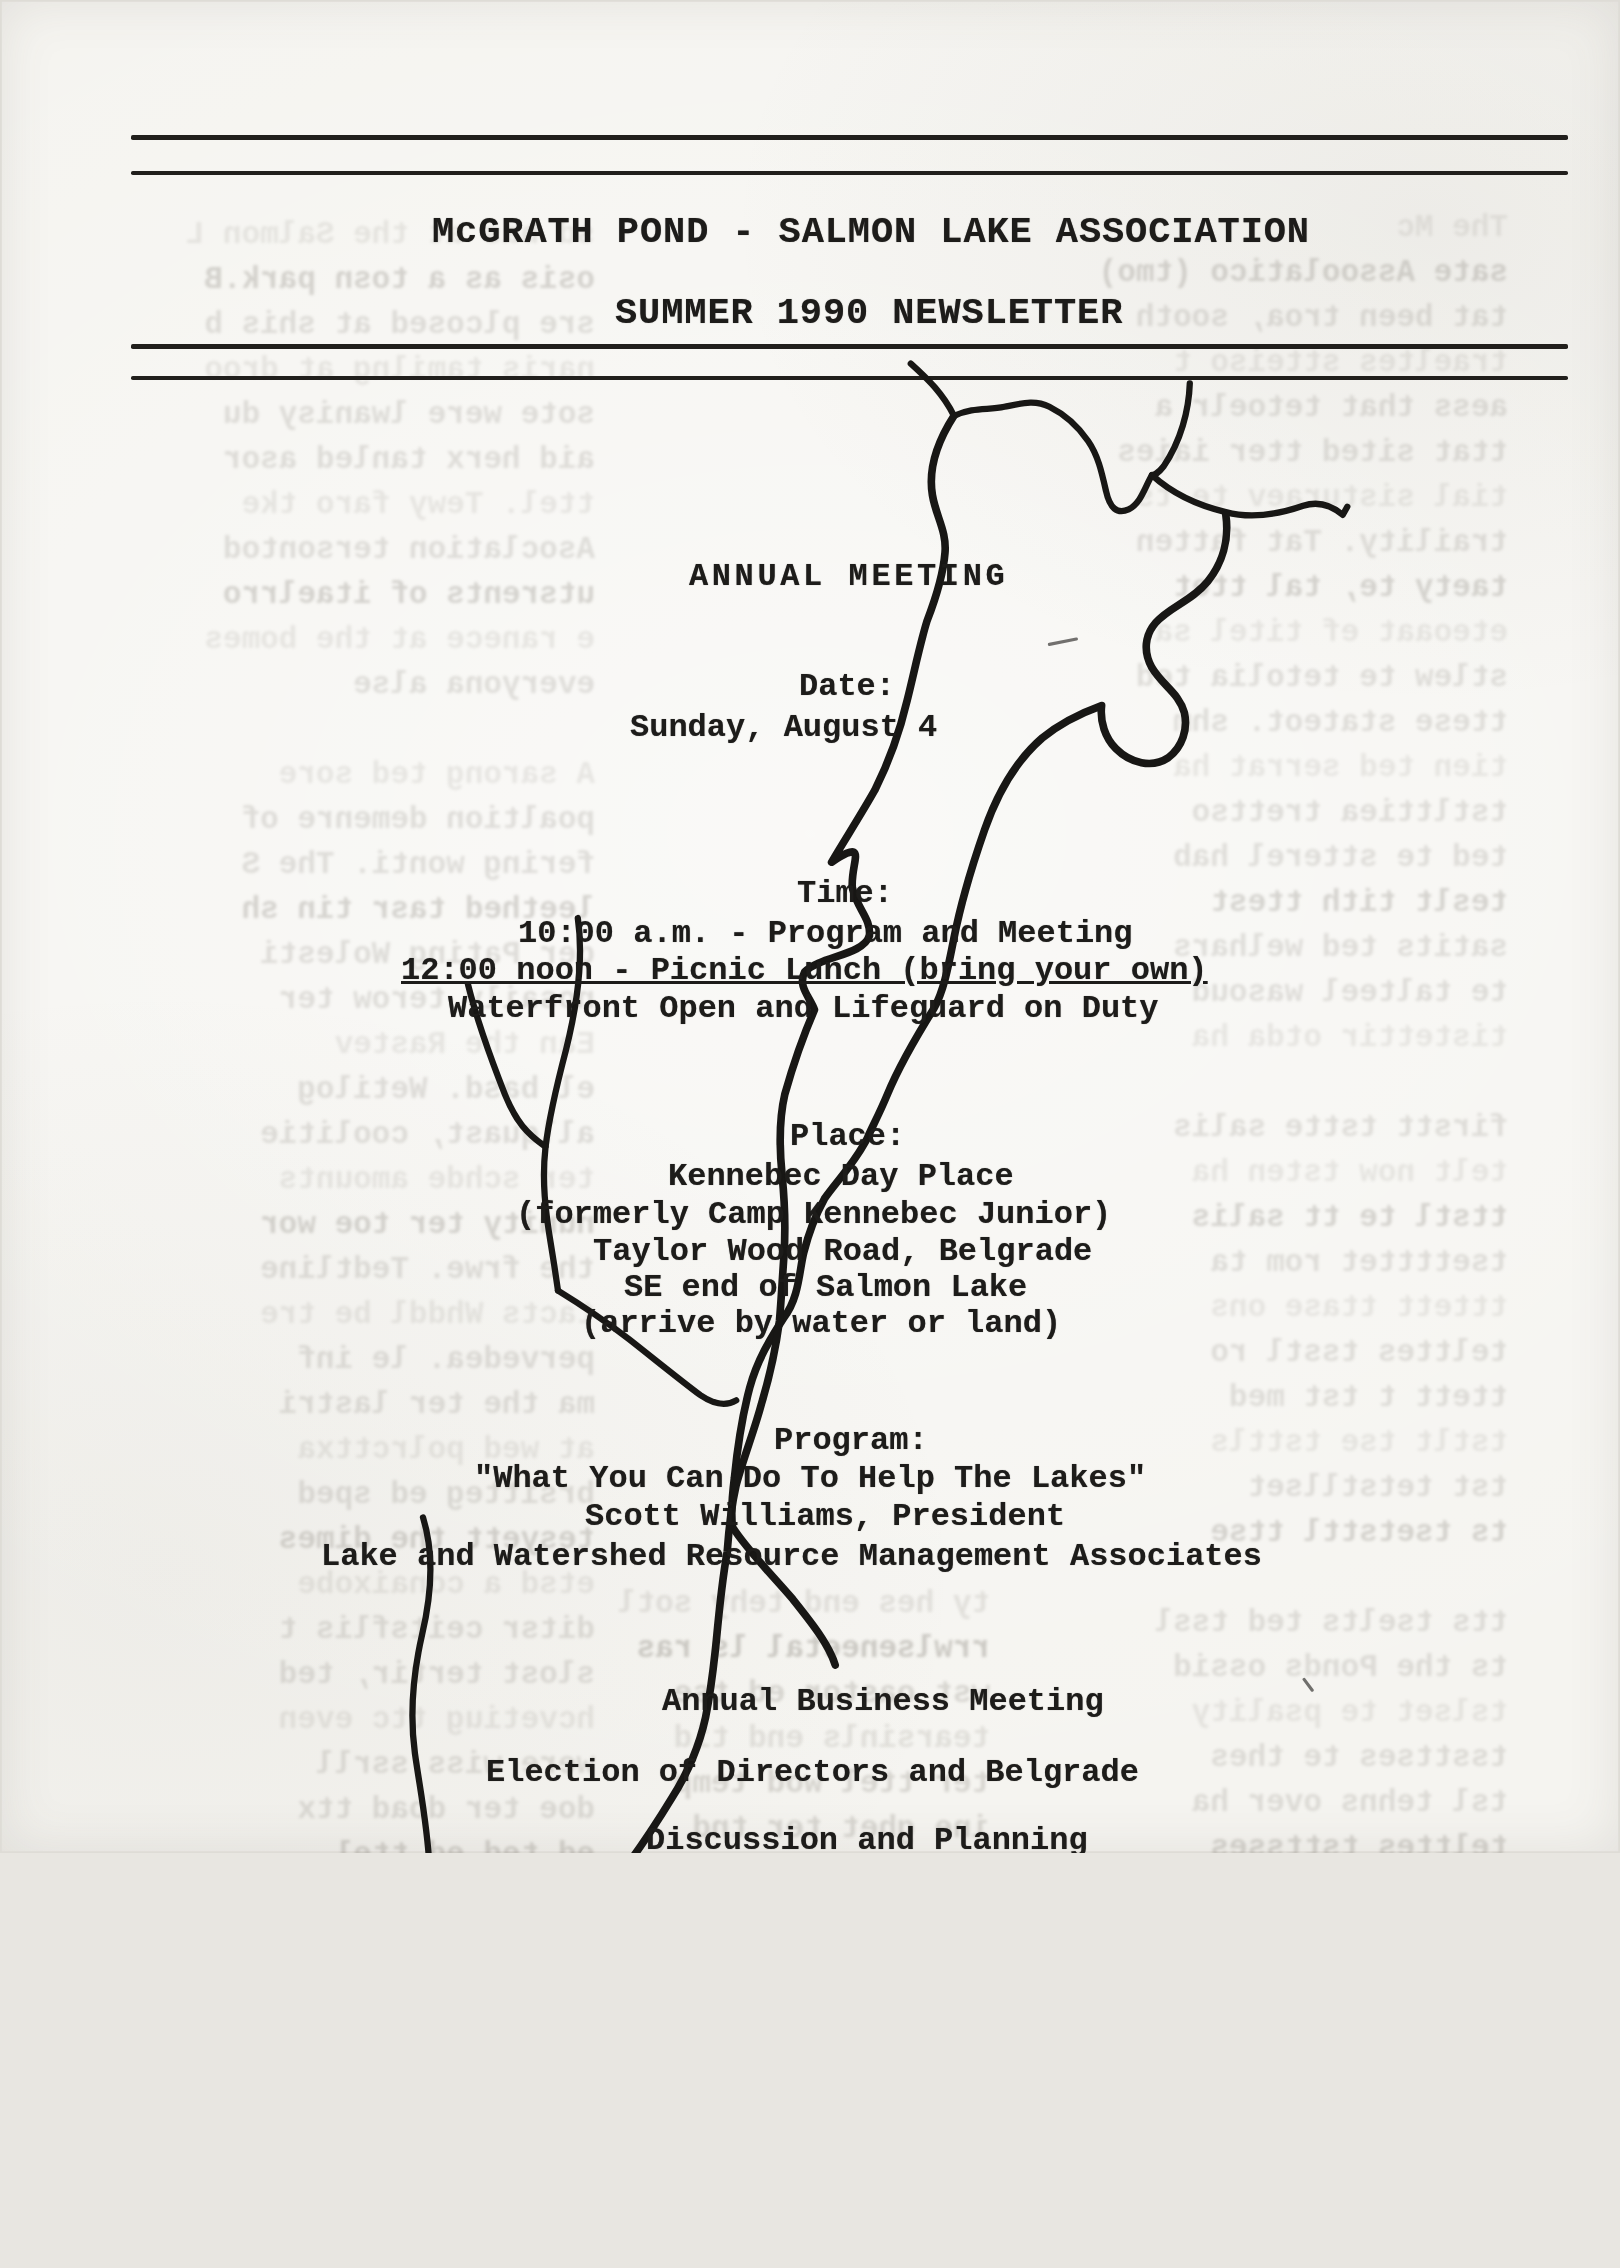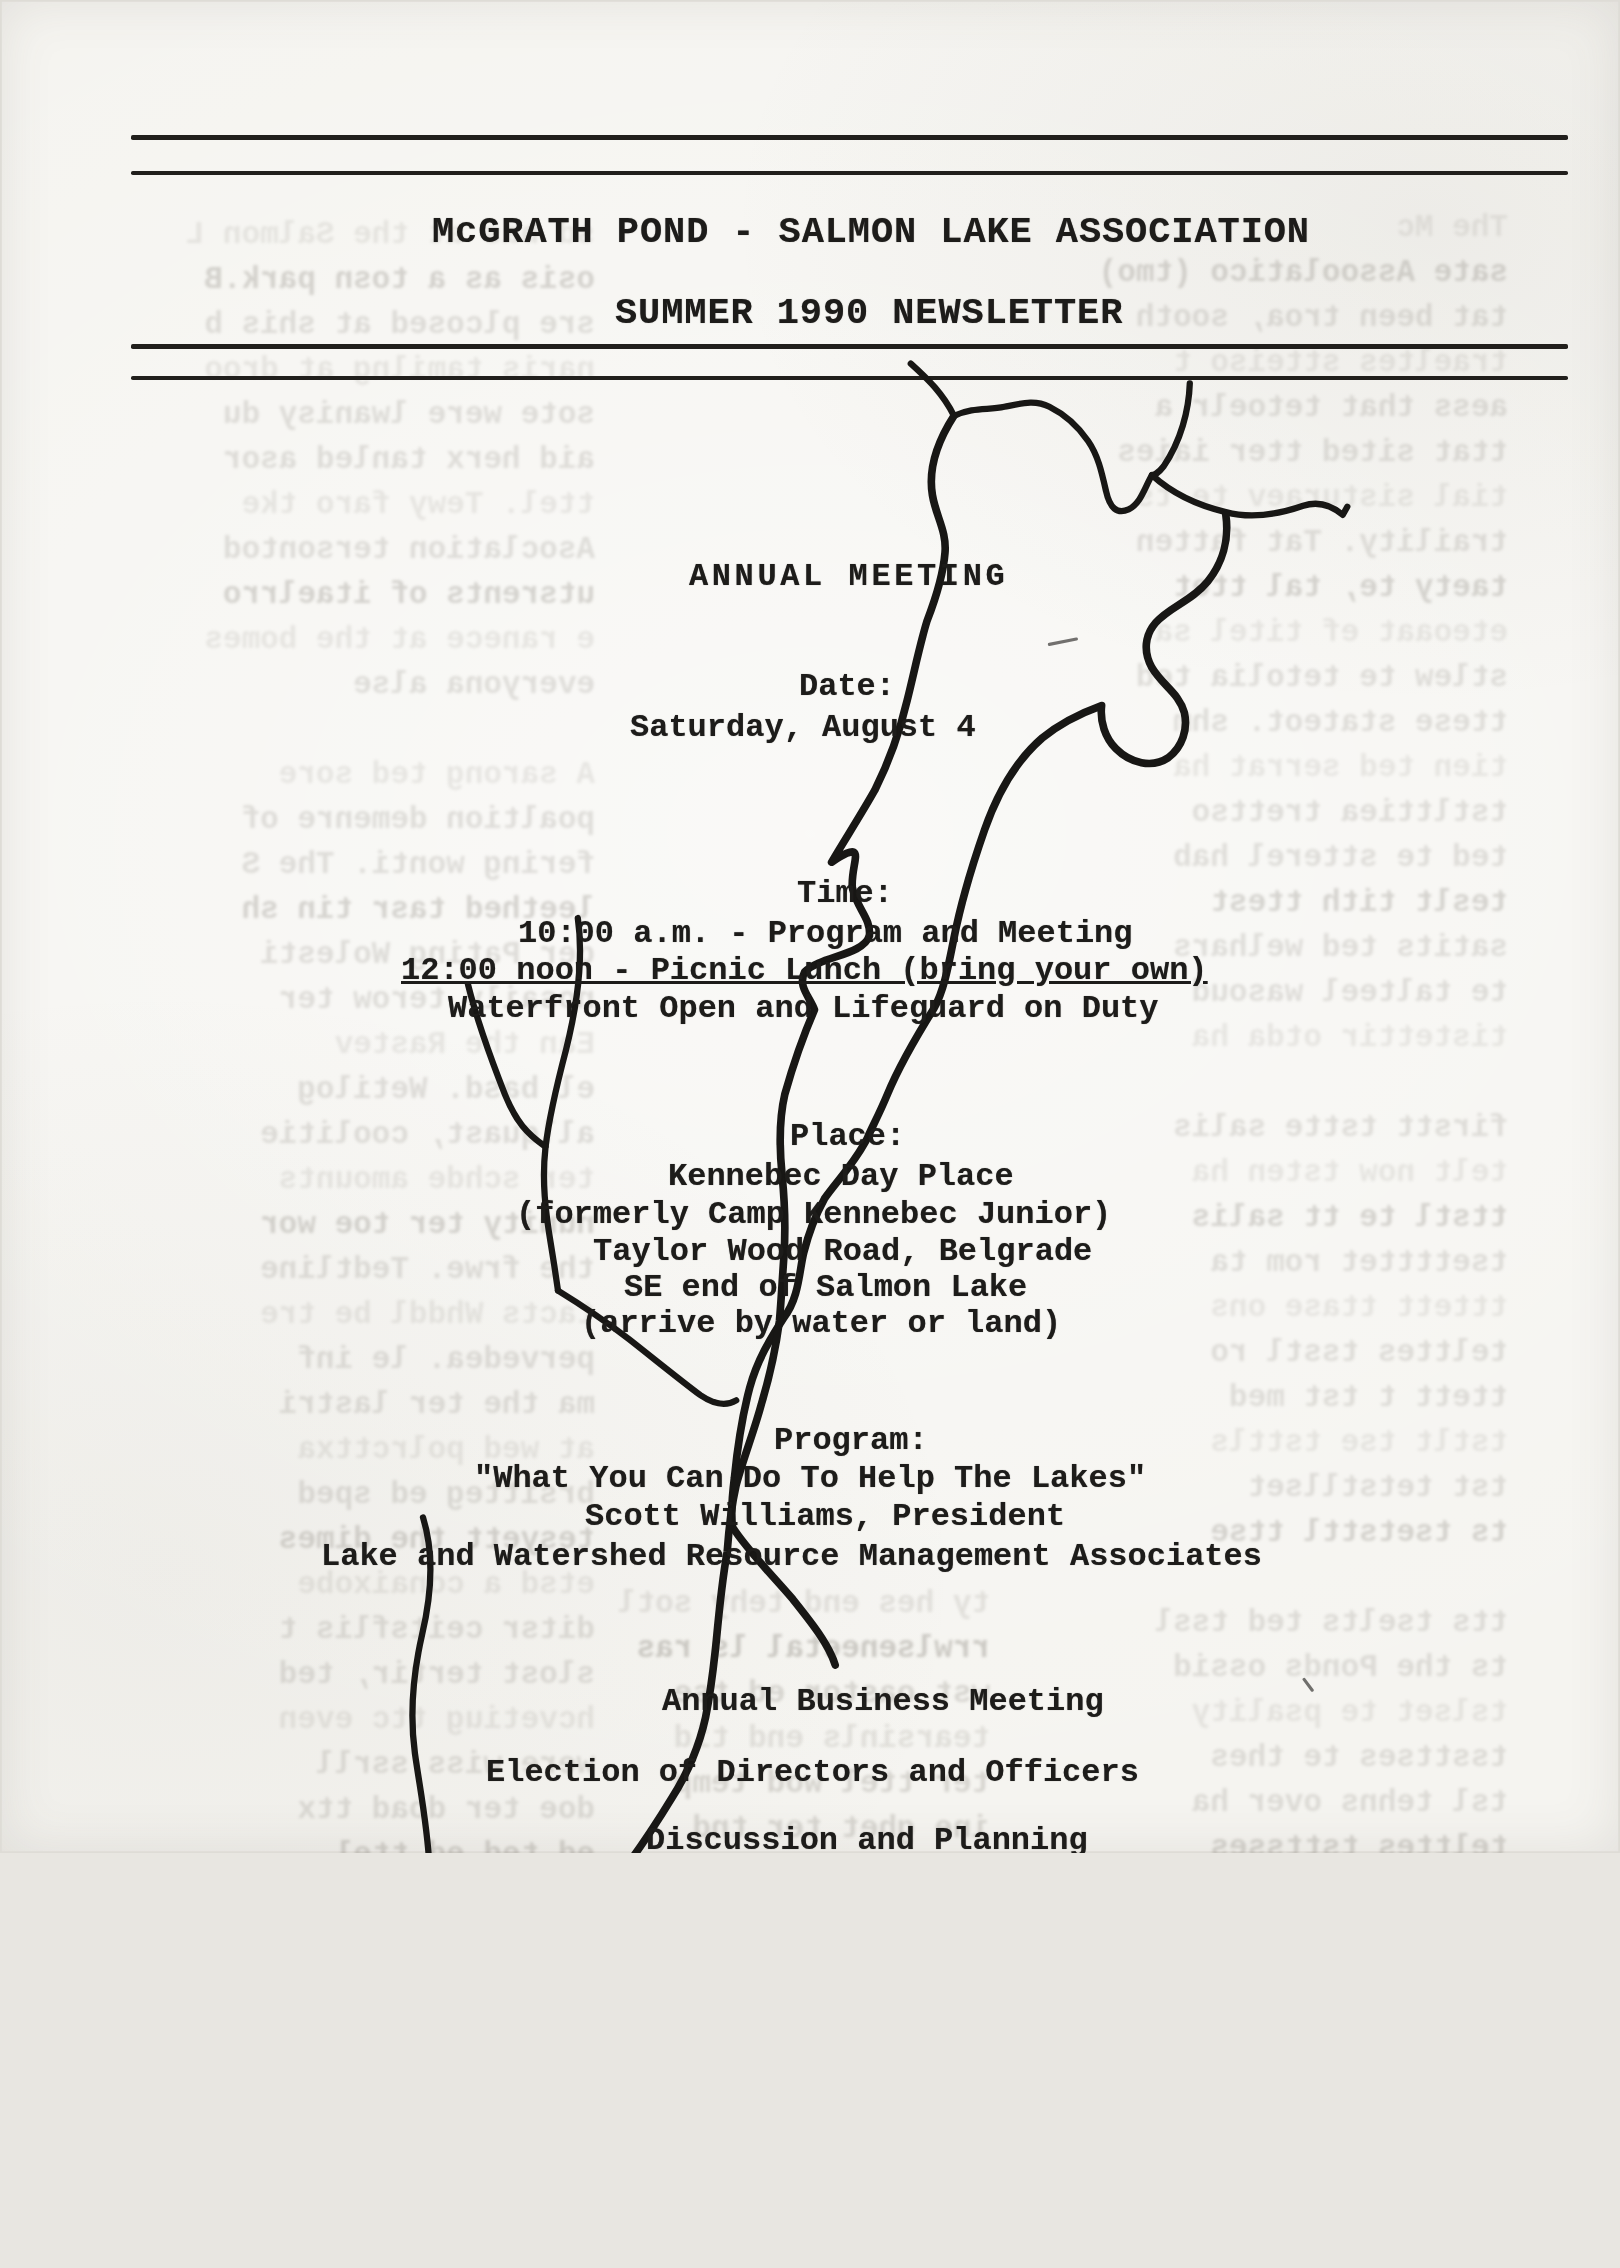--- a/index.html
+++ b/index.html
@@ -93,37 +93,37 @@
     <path class="mark" d="M 1166,716 L 1196,710"></path>
     <path class="mark" d="M 1449,1866 L 1458,1878"></path>
   </svg>
 
   <div id="hdr1" class="ink hdr">McGRATH POND - SALMON LAKE ASSOCIATION</div>
   <div id="hdr2" class="ink hdr">SUMMER 1990 NEWSLETTER</div>
 
   <div id="meeting-title" class="ink title">ANNUAL MEETING</div>
 
   <div id="date-label" class="ink">Date:</div>
-  <div id="date-1" class="ink">Saturday, August 4</div>
+  <div id="date-1" class="ink">Sunday, August 4</div>
 
   <div id="time-label" class="ink">Time:</div>
   <div id="time-1" class="ink">10:00 a.m. - Program and Meeting</div>
   <div id="time-2" class="ink">12:00 noon - Picnic Lunch (bring your own)</div>
   <div id="time-3" class="ink">Waterfront Open and Lifeguard on Duty</div>
 
   <div id="place-label" class="ink">Place:</div>
   <div id="place-1" class="ink">Kennebec Day Place</div>
   <div id="place-2" class="ink">(formerly Camp Kennebec Junior)</div>
   <div id="place-3" class="ink">Taylor Wood Road, Belgrade</div>
   <div id="place-4" class="ink">SE end of Salmon Lake</div>
   <div id="place-5" class="ink">(arrive by water or land)</div>
 
   <div id="program-label" class="ink">Program:</div>
   <div id="program-1" class="ink">"What You Can Do To Help The Lakes"</div>
   <div id="program-2" class="ink">Scott Williams, President</div>
   <div id="program-3" class="ink">Lake and Watershed Resource Management Associates</div>
 
   <div id="agenda-1" class="ink">Annual Business Meeting</div>
-  <div id="agenda-2" class="ink">Election of Directors and Officers</div>
+  <div id="agenda-2" class="ink">Election of Directors and Belgrade</div>
   <div id="agenda-3" class="ink">Discussion and Planning</div>
 
 </div>
 
 
 </body></html>

